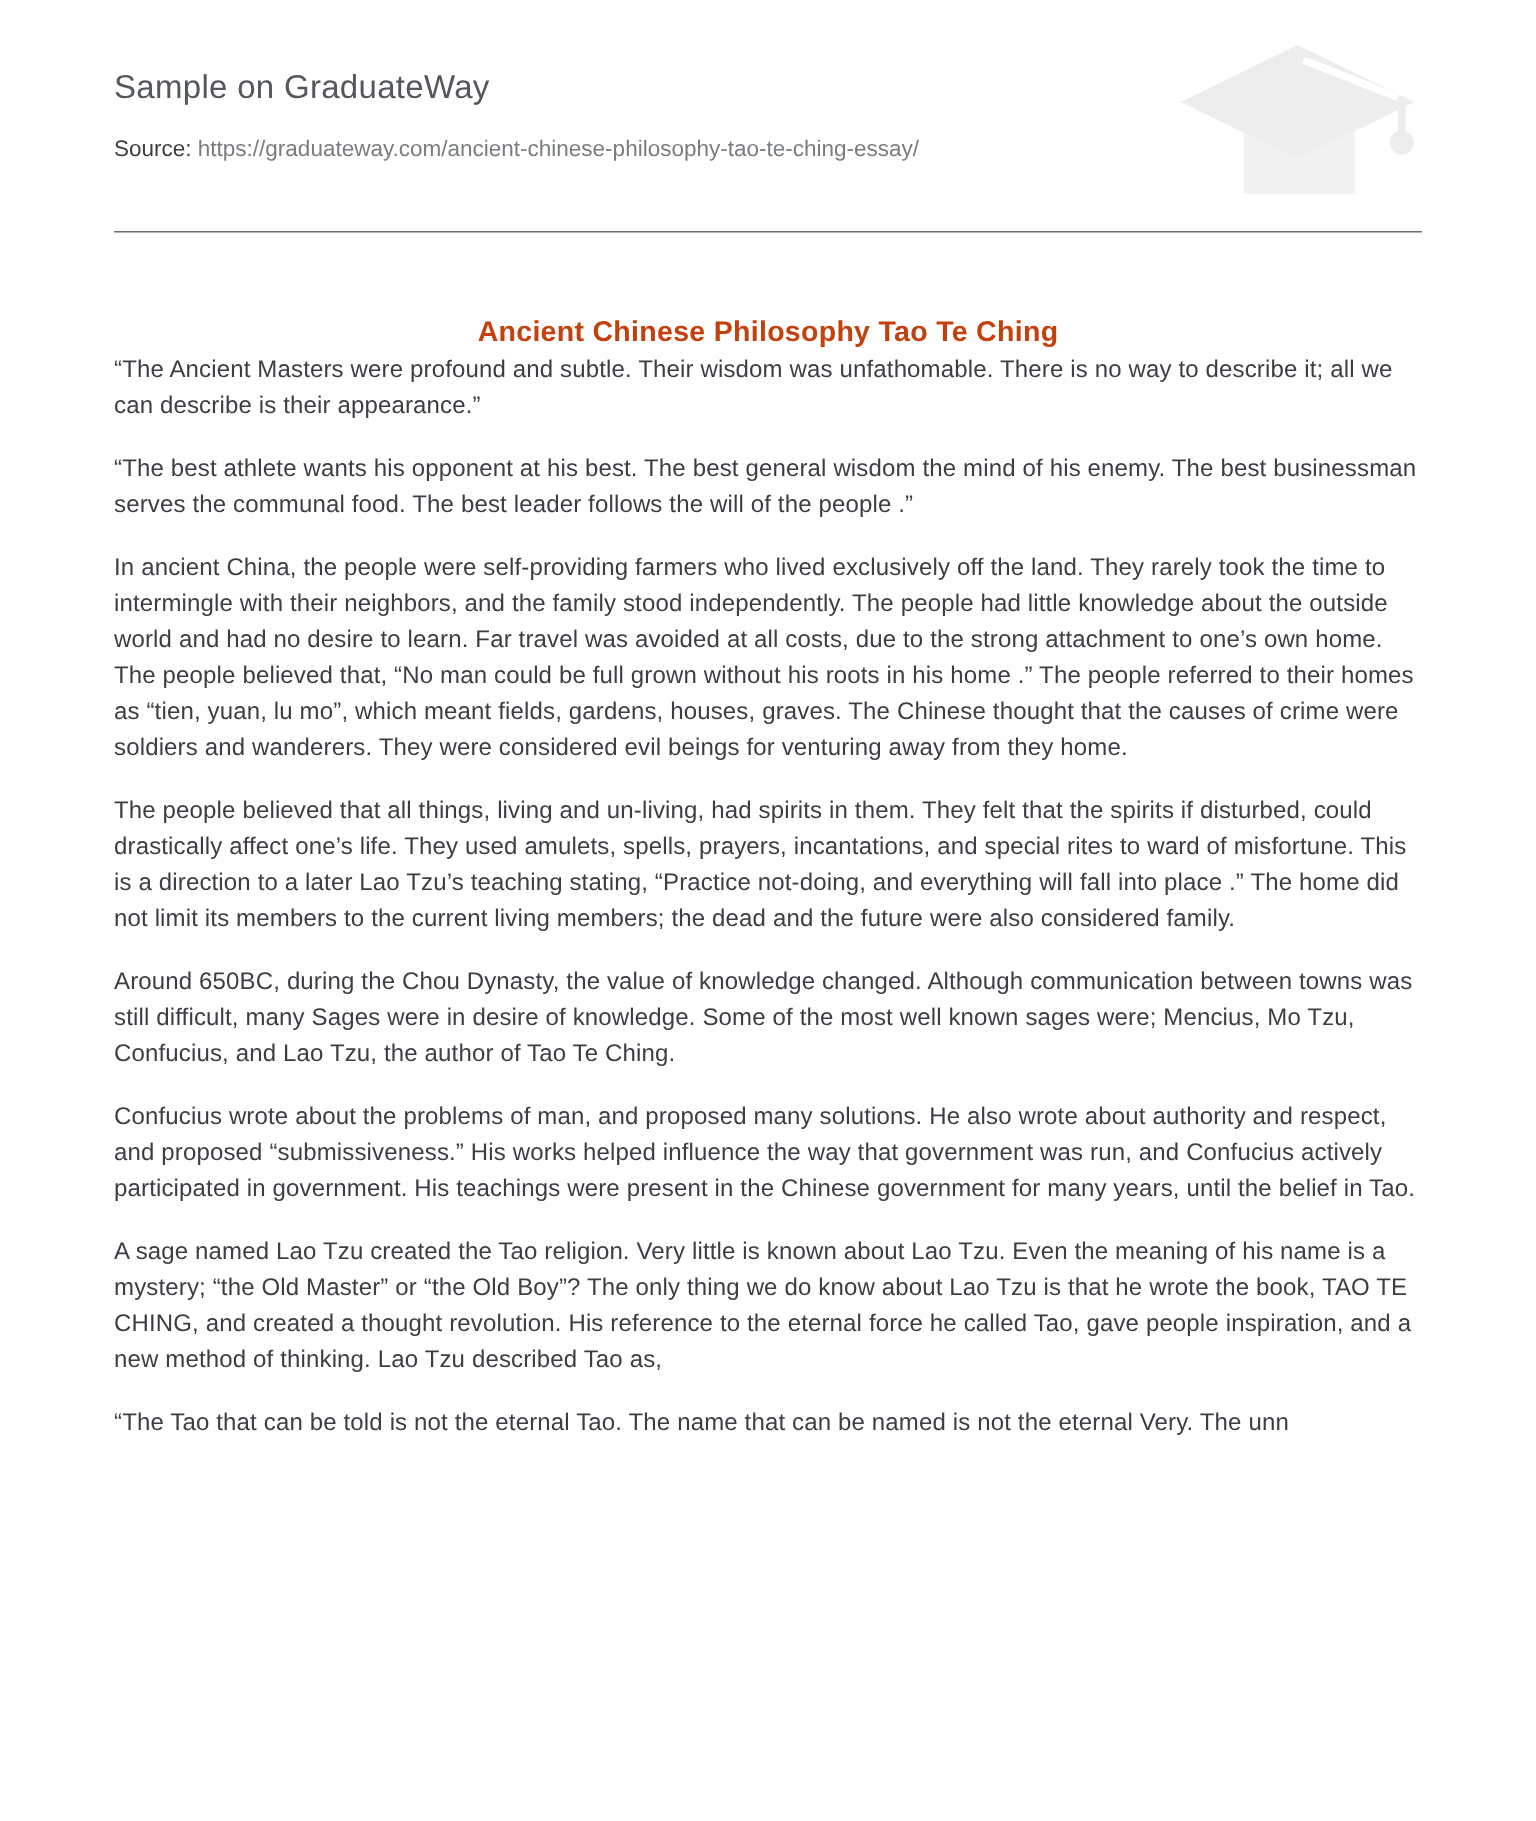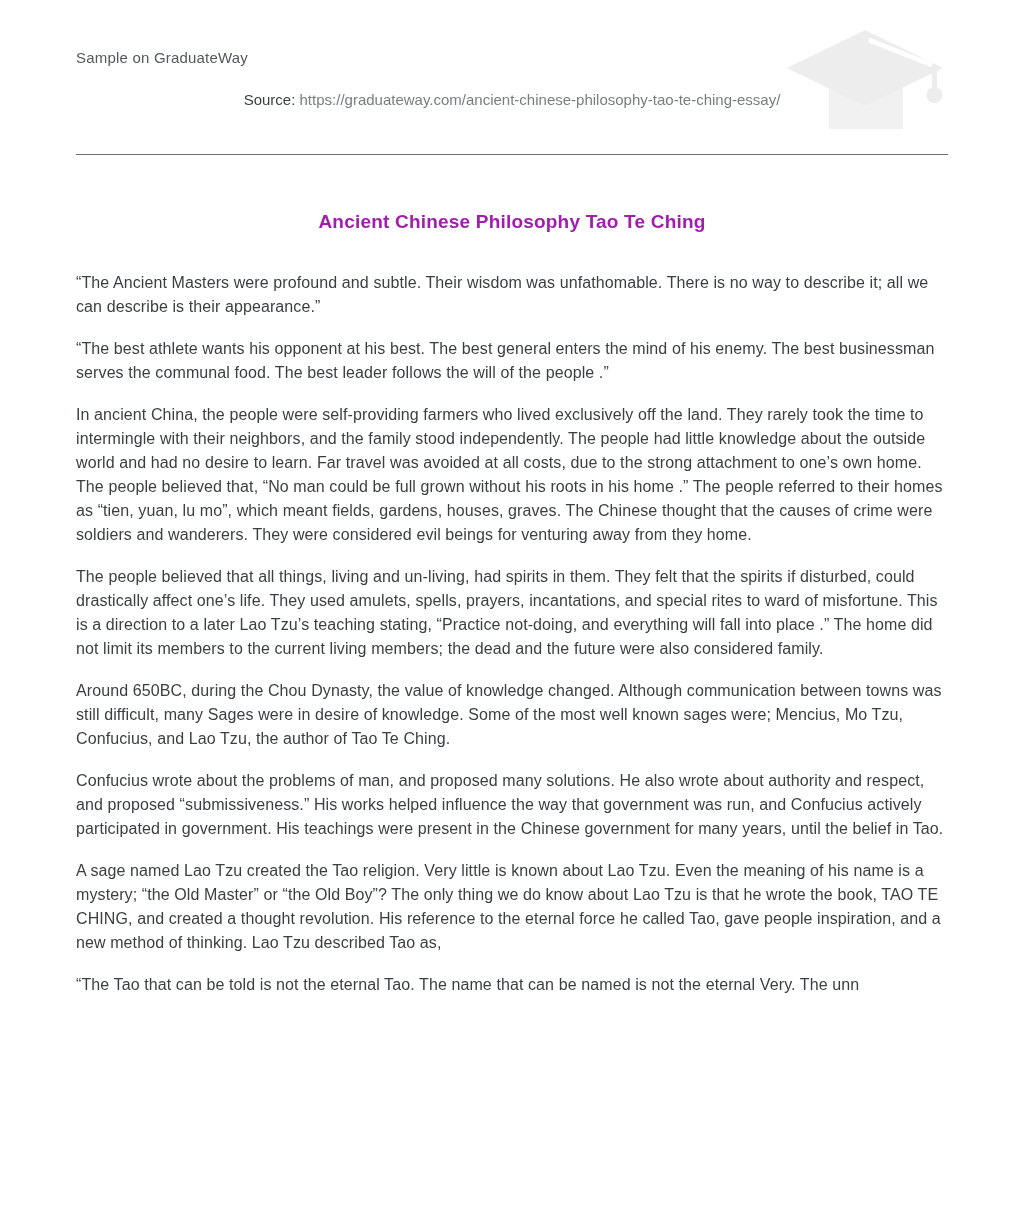--- a/index.html
+++ b/index.html
@@ -12,32 +12,31 @@
     overflow: hidden;
     font-family: "Liberation Sans", "DejaVu Sans", sans-serif;
   }
   .content {
     position: relative;
     margin: 0 76px;
     width: 872px;
   }
   .header-block { padding-top: 46px; }
   .site-title {
-    font-size: 15px;
+    font-size: 22px;
     line-height: 24px;
     font-weight: 400;
     color: #54585c;
     letter-spacing: 0.2px;
   }
   .source-line {
     margin-top: 20px;
     font-size: 15px;
     line-height: 20px;
     color: #3a3e42;
-    text-align: center;
   }
   .source-url {
     color: #797d80;
     text-decoration: none;
     cursor: pointer;
   }
   .cap-icon {
     position: absolute;
     top: 28px;
     right: 79px;
@@ -50,24 +49,24 @@
     border-top: 1px solid #6f6f6f;
     height: 0;
     width: 872px;
   }
   .article-title {
     margin-top: 54px;
     text-align: center;
     font-size: 19px;
     line-height: 26px;
     font-weight: 700;
-    color: #a21caf;
+    color: #c2410c;
     letter-spacing: 0.2px;
   }
-  .article-body { margin-top: 36px; }
+  .article-body { }
   .para {
     font-size: 16px;
     line-height: 24px;
     color: #3b3e42;
     letter-spacing: 0.1px;
     margin-top: 18px;
   }
   .para:first-child { margin-top: 0; }
 </style>
 </head>
@@ -100,21 +99,21 @@
         <a class="source-url">https://graduateway.com/ancient-chinese-philosophy-tao-te-ching-essay/</a>
       </div>
     </div>
 
     <hr class="divider">
 
     <h1 class="article-title">Ancient Chinese Philosophy Tao Te Ching</h1>
 
     <div class="article-body">
       <p class="para">“The Ancient Masters were profound and subtle. Their wisdom was unfathomable. There is no way to describe it; all we can describe is their appearance.”</p>
-      <p class="para">“The best athlete wants his opponent at his best. The best general enters the mind of his enemy. The best businessman serves the communal food. The best leader follows the will of the people .”</p>
+      <p class="para">“The best athlete wants his opponent at his best. The best general wisdom the mind of his enemy. The best businessman serves the communal food. The best leader follows the will of the people .”</p>
       <p class="para">In ancient China, the people were self-providing farmers who lived exclusively off the land. They rarely took the time to intermingle with their neighbors, and the family stood independently. The people had little knowledge about the outside world and had no desire to learn. Far travel was avoided at all costs, due to the strong attachment to one’s own home. The people believed that, “No man could be full grown without his roots in his home .” The people referred to their homes as “tien, yuan, lu mo”, which meant fields, gardens, houses, graves. The Chinese thought that the causes of crime were soldiers and wanderers. They were considered evil beings for venturing away from they home.</p>
       <p class="para">The people believed that all things, living and un-living, had spirits in them. They felt that the spirits if disturbed, could drastically affect one’s life. They used amulets, spells, prayers, incantations, and special rites to ward of misfortune. This is a direction to a later Lao Tzu’s teaching stating, “Practice not-doing, and everything will fall into place .” The home did not limit its members to the current living members; the dead and the future were also considered family.</p>
       <p class="para">Around 650BC, during the Chou Dynasty, the value of knowledge changed. Although communication between towns was still difficult, many Sages were in desire of knowledge. Some of the most well known sages were; Mencius, Mo Tzu, Confucius, and Lao Tzu, the author of Tao Te Ching.</p>
       <p class="para">Confucius wrote about the problems of man, and proposed many solutions. He also wrote about authority and respect, and proposed “submissiveness.” His works helped influence the way that government was run, and Confucius actively participated in government. His teachings were present in the Chinese government for many years, until the belief in Tao.</p>
       <p class="para">A sage named Lao Tzu created the Tao religion. Very little is known about Lao Tzu. Even the meaning of his name is a mystery; “the Old Master” or “the Old Boy”? The only thing we do know about Lao Tzu is that he wrote the book, TAO TE CHING, and created a thought revolution. His reference to the eternal force he called Tao, gave people inspiration, and a new method of thinking. Lao Tzu described Tao as,</p>
       <p class="para">“The Tao that can be told is not the eternal Tao. The name that can be named is not the eternal Very. The unn</p>
     </div>
 
   </div>
 </div>

